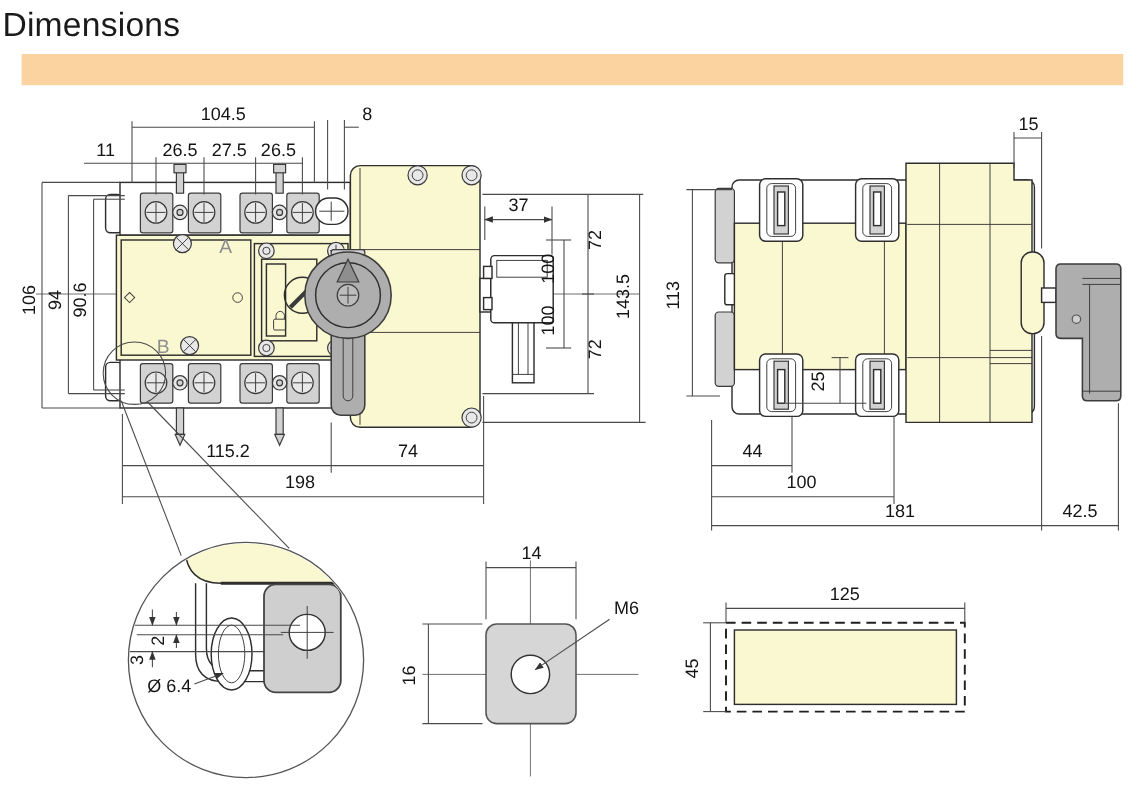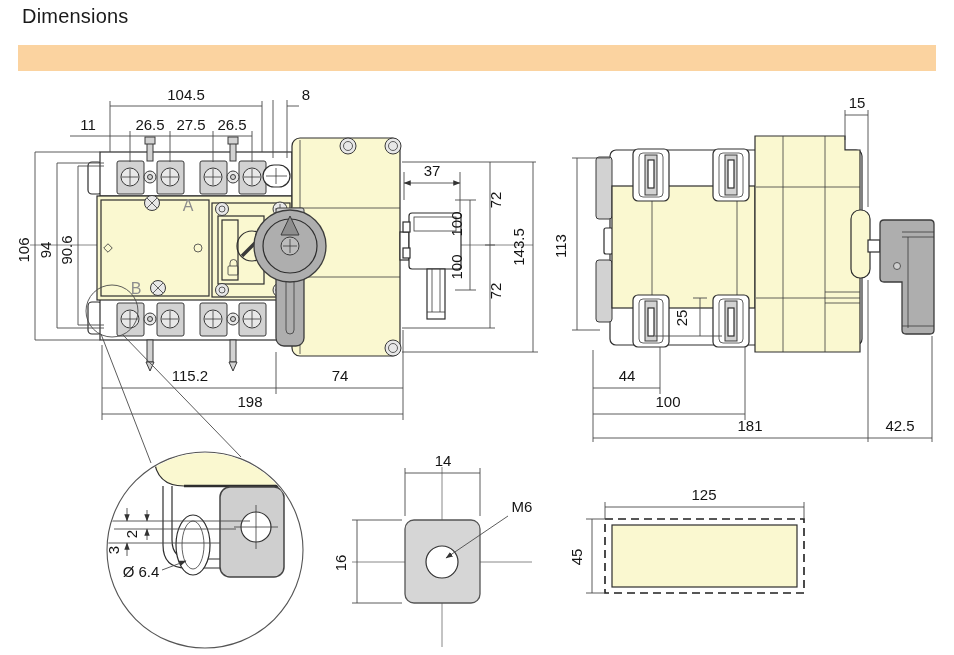--- a/index.html
+++ b/index.html
@@ -1,18 +1,18 @@
 <!DOCTYPE html>
 <html><head>
 <meta charset="utf-8">
 <style>
   html,body{margin:0;padding:0;background:#ffffff;}
   .page{position:relative;width:954px;height:655px;background:#fff;overflow:hidden;
         font-family:"Liberation Sans",sans-serif;}
-  .title{position:absolute;left:22px;top:5px;font-size:20px;font-weight:500;color:#1a1a1a;
+  .title{position:absolute;left:2px;top:5px;font-size:28px;font-weight:500;color:#1a1a1a;
          letter-spacing:.2px;}
   .accent-bar{position:absolute;left:18px;top:45px;width:918px;height:26px;background:#fbd3a0;}
   svg{position:absolute;left:0;top:0;}
   .outline{fill:#ffffff;stroke:#2e2e2e;stroke-width:1.2;}
   .nofill{fill:none;stroke:#2e2e2e;stroke-width:1.2;}
   .yellow{fill:#faf8d0;stroke:#2e2e2e;stroke-width:1.2;}
   .grayfill{fill:#d2d2d2;stroke:#3a3a3a;stroke-width:1;}
   .screw{fill:#e8e8e8;stroke:#3a3a3a;stroke-width:1;}
   .handle{fill:#aeaeae;stroke:#3c3c3c;stroke-width:1.3;}
   .thin{fill:none;stroke:#3a3a3a;stroke-width:.8;}

